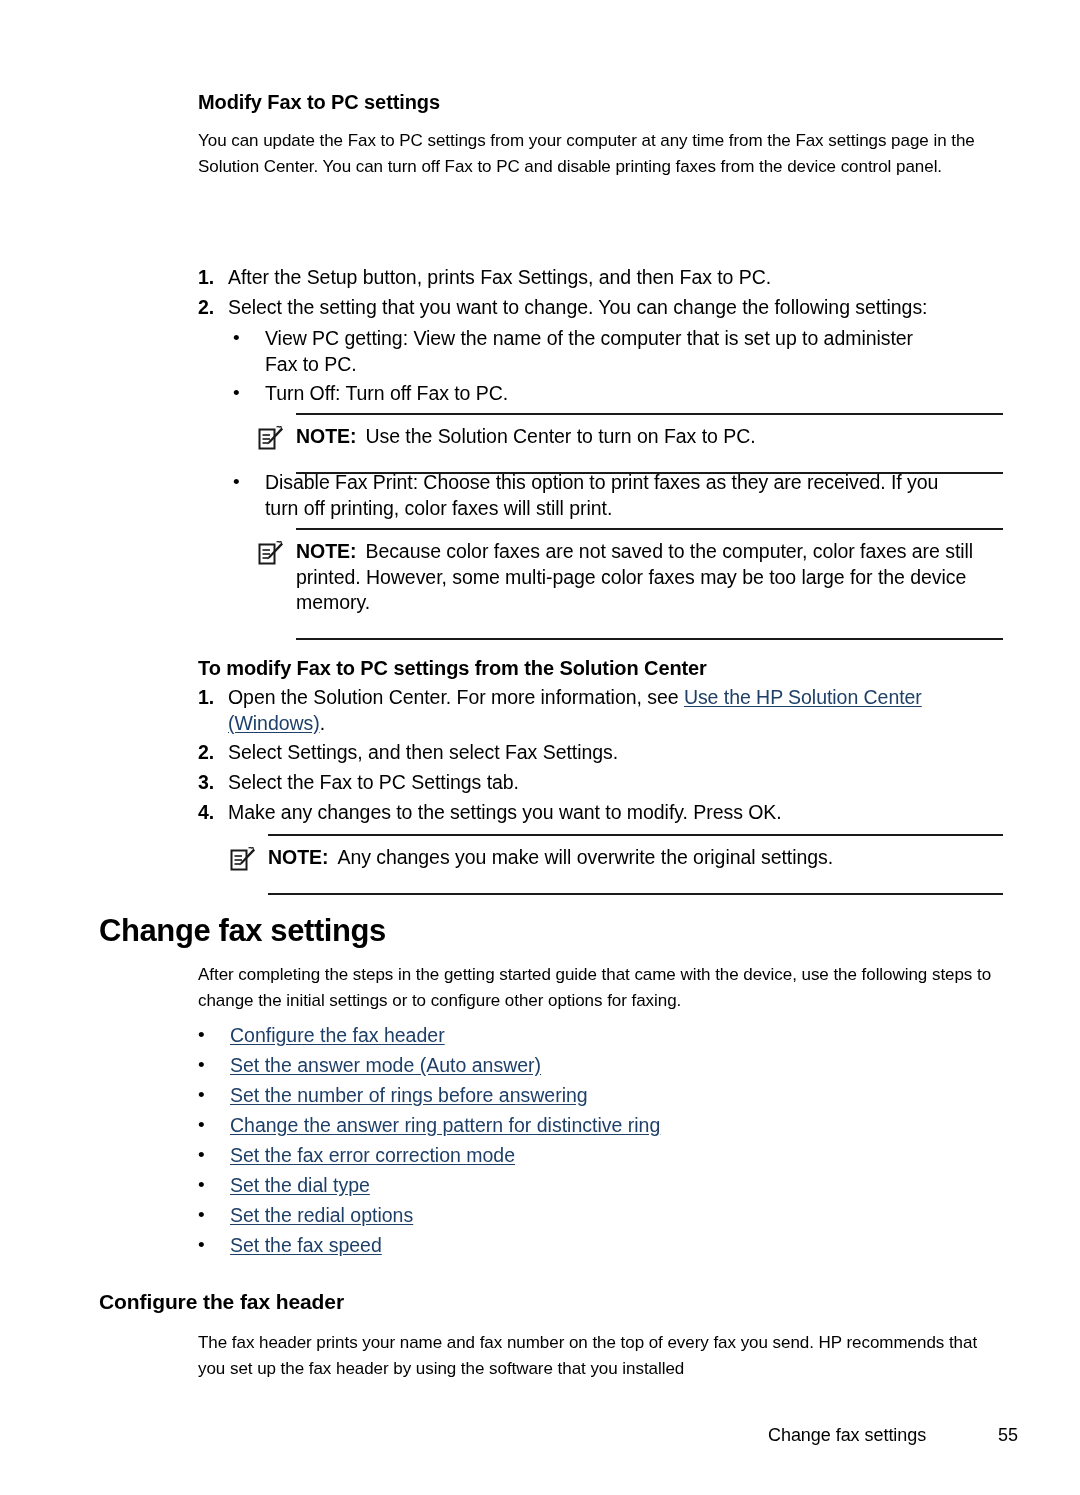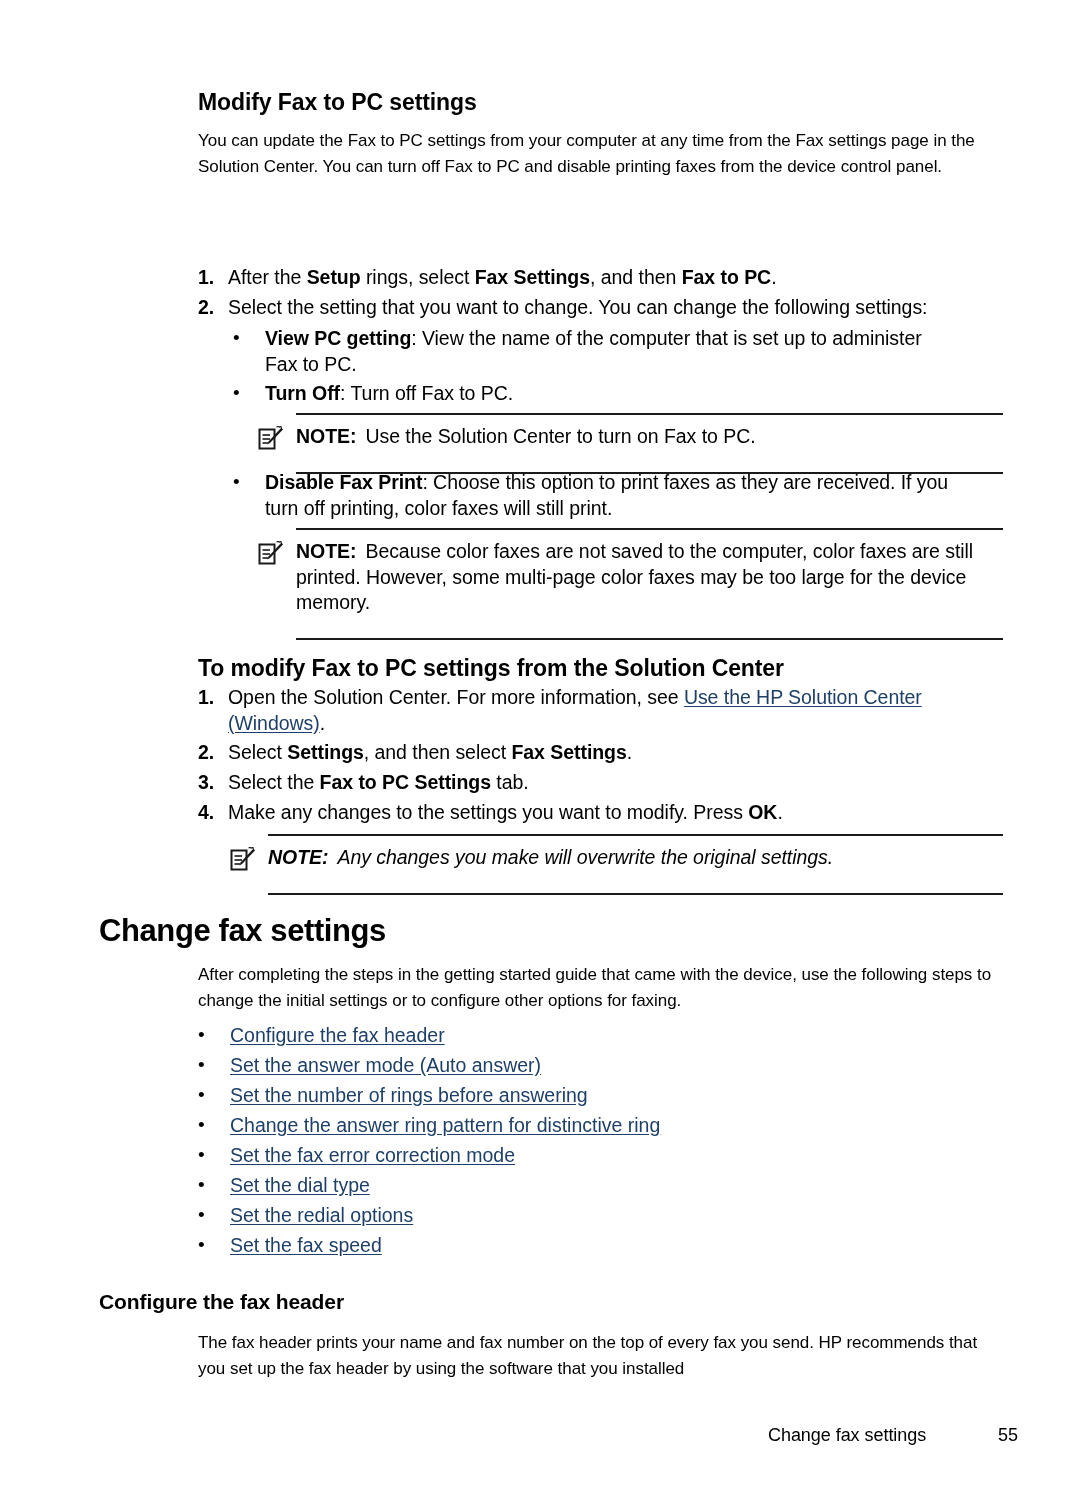--- a/index.html
+++ b/index.html
@@ -19,41 +19,41 @@
     position: absolute;
     inset: 0;
     width: 1080px;
     height: 1495px;
     overflow: hidden;
   }
 
   
   .h3 {
     position: absolute;
-    font-size: 23px;
+    font-size: 20px;
     font-weight: bold;
     letter-spacing: -0.1px;
     line-height: 24px;
     white-space: nowrap;
   }
   .h1 {
     position: absolute;
     font-size: 31px;
     font-weight: bold;
     letter-spacing: -0.4px;
     line-height: 36px;
     white-space: nowrap;
   }
   .para {
     position: absolute;
     font-size: 17px;
     line-height: 25.5px;
     letter-spacing: -0.05px;
   }
-  b, strong { font-weight: bold; }
+  b, strong { font-weight: normal; }
 
   
   .numrow {
     position: absolute;
     font-size: 19.5px;
     line-height: 25.5px;
     letter-spacing: -0.05px;
   }
   .numrow .num {
     position: absolute;
@@ -151,21 +151,21 @@
 
 <div class="page">
 
   <div class="h3" style="left:198px; top:90px;">Modify Fax to PC settings</div>
 
   <div class="para" style="left:198px; top:128px; width:790px;">You can update the Fax to PC settings from your computer at any time from the Fax settings page in the Solution Center. You can turn off Fax to PC and disable printing faxes from the device control panel.</div>
 
 
   <div class="numrow" style="left:198px; top:265px; width:800px;">
     <span class="num">1.</span>
-    <span class="txt"><span>After the </span><b>Setup</b><span> rings, select </span><b>Fax Settings</b><span>, and then </span><b>Fax to PC</b><span>.</span></span>
+    <span class="txt"><span>After the </span><b>Setup</b><span> button, prints </span><b>Fax Settings</b><span>, and then </span><b>Fax to PC</b><span>.</span></span>
   </div>
 
   <div class="numrow" style="left:198px; top:295px; width:800px;">
     <span class="num">2.</span>
     <span class="txt">Select the setting that you want to change. You can change the following settings:</span>
   </div>
 
   <div class="bulrow" style="left:233px; top:326px; width:700px;">
     <span class="bul">•</span>
     <span class="txt"><b>View PC getting</b><span>: View the name of the computer that is set up to administer Fax to PC.</span></span>
@@ -228,21 +228,21 @@
   <div class="numrow" style="left:198px; top:770px; width:790px;">
     <span class="num">3.</span>
     <span class="txt"><span>Select the </span><b>Fax to PC Settings</b><span> tab.</span></span>
   </div>
 
   <div class="numrow" style="left:198px; top:800px; width:790px;">
     <span class="num">4.</span>
     <span class="txt"><span>Make any changes to the settings you want to modify. Press </span><b>OK</b><span>.</span></span>
   </div>
 
-  <div class="notebox" style="left:268px; top:834px; width:735px;font-style:italic;">
+  <div class="notebox" style="left:268px; top:834px; width:735px;">
     <div class="noteinner">
       <span class="note-icon">
         <svg viewBox="0 0 26 26" width="26" height="26" aria-hidden="true">
           <rect x="1.5" y="3.5" width="15" height="19" fill="#ffffff" stroke="#1a1a1a" stroke-width="2"></rect>
           <line x1="4.5" y1="9" x2="12" y2="9" stroke="#1a1a1a" stroke-width="1.6"></line>
           <line x1="4.5" y1="13" x2="12" y2="13" stroke="#1a1a1a" stroke-width="1.6"></line>
           <line x1="4.5" y1="17" x2="10" y2="17" stroke="#1a1a1a" stroke-width="1.6"></line>
           <path d="M23.5 1.5 L25 3.5 L12 17 L9.5 18.5 L10.5 15.5 Z" fill="#1a1a1a"></path>
           <path d="M18.5 1 L20 0.5 L21.5 1 L22.5 0.6 L23.8 1.6" fill="none" stroke="#1a1a1a" stroke-width="1.3"></path>
         </svg>

